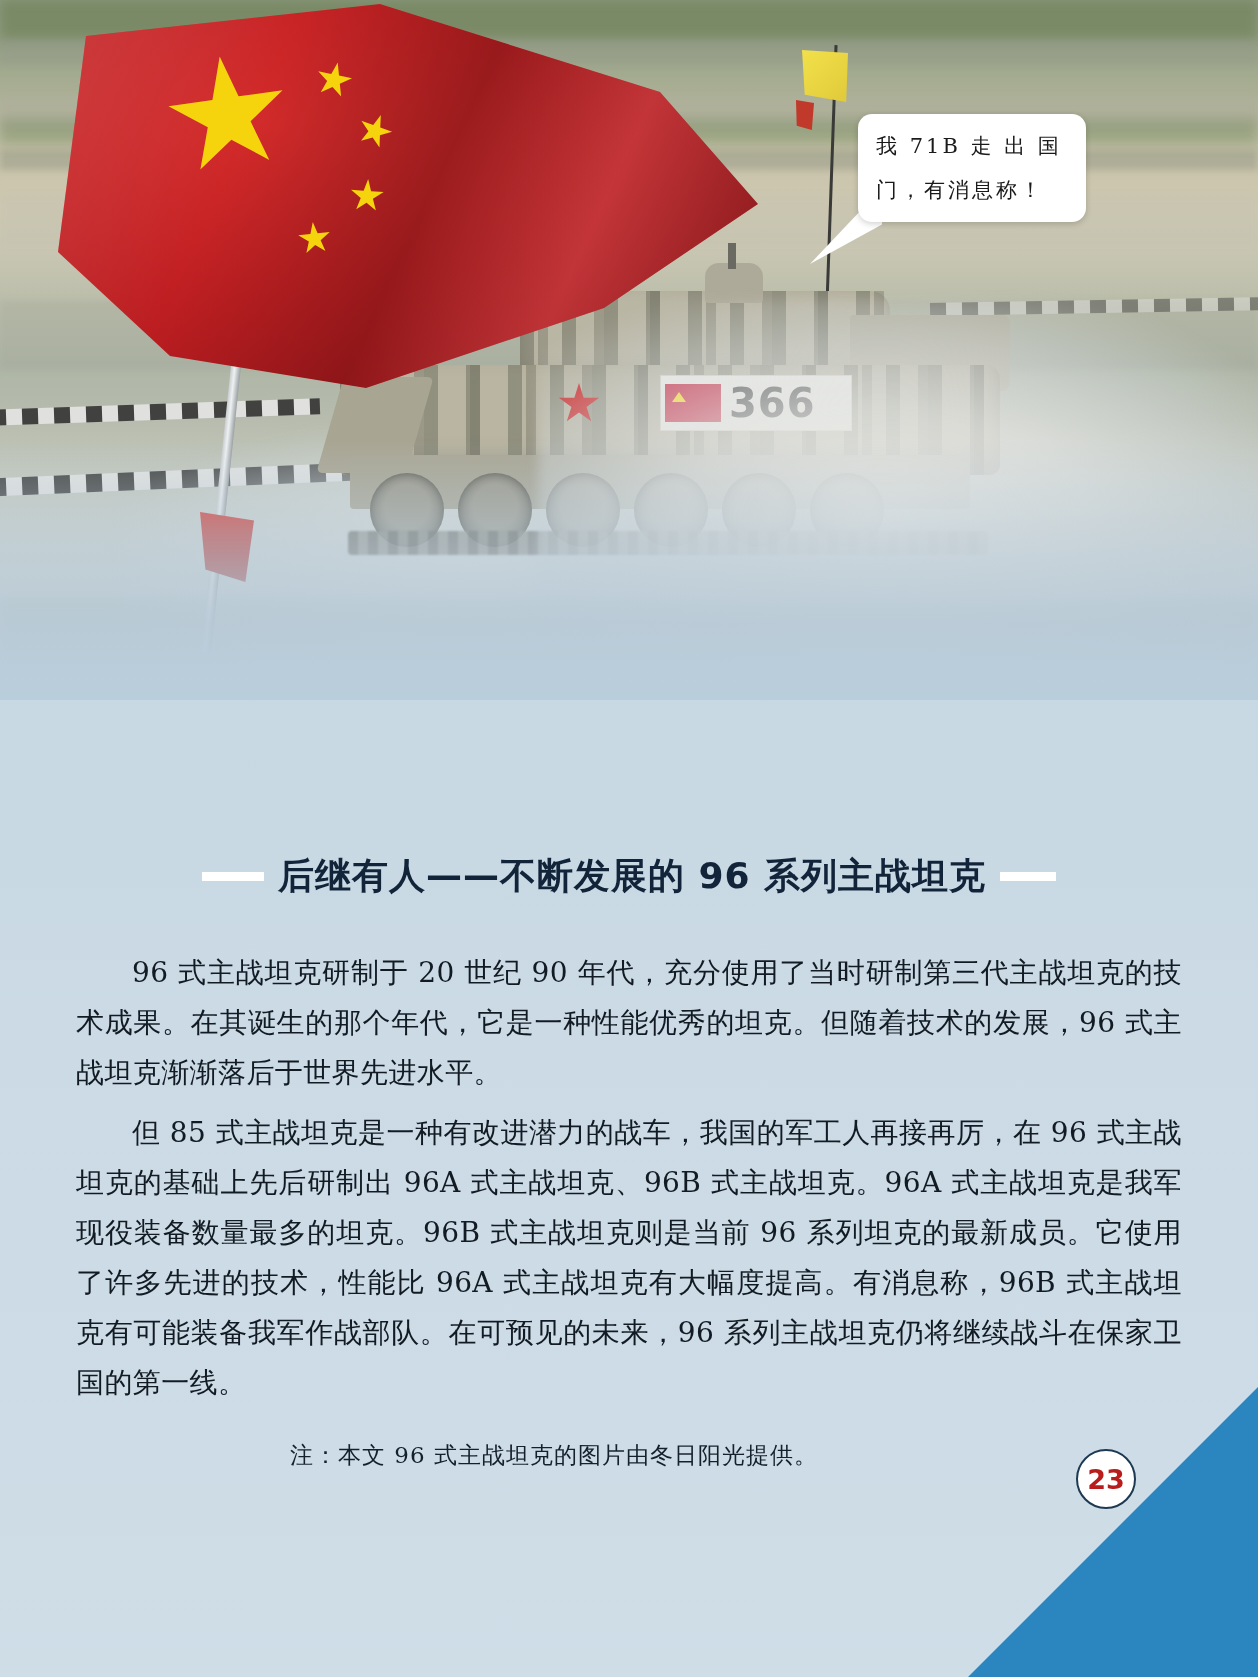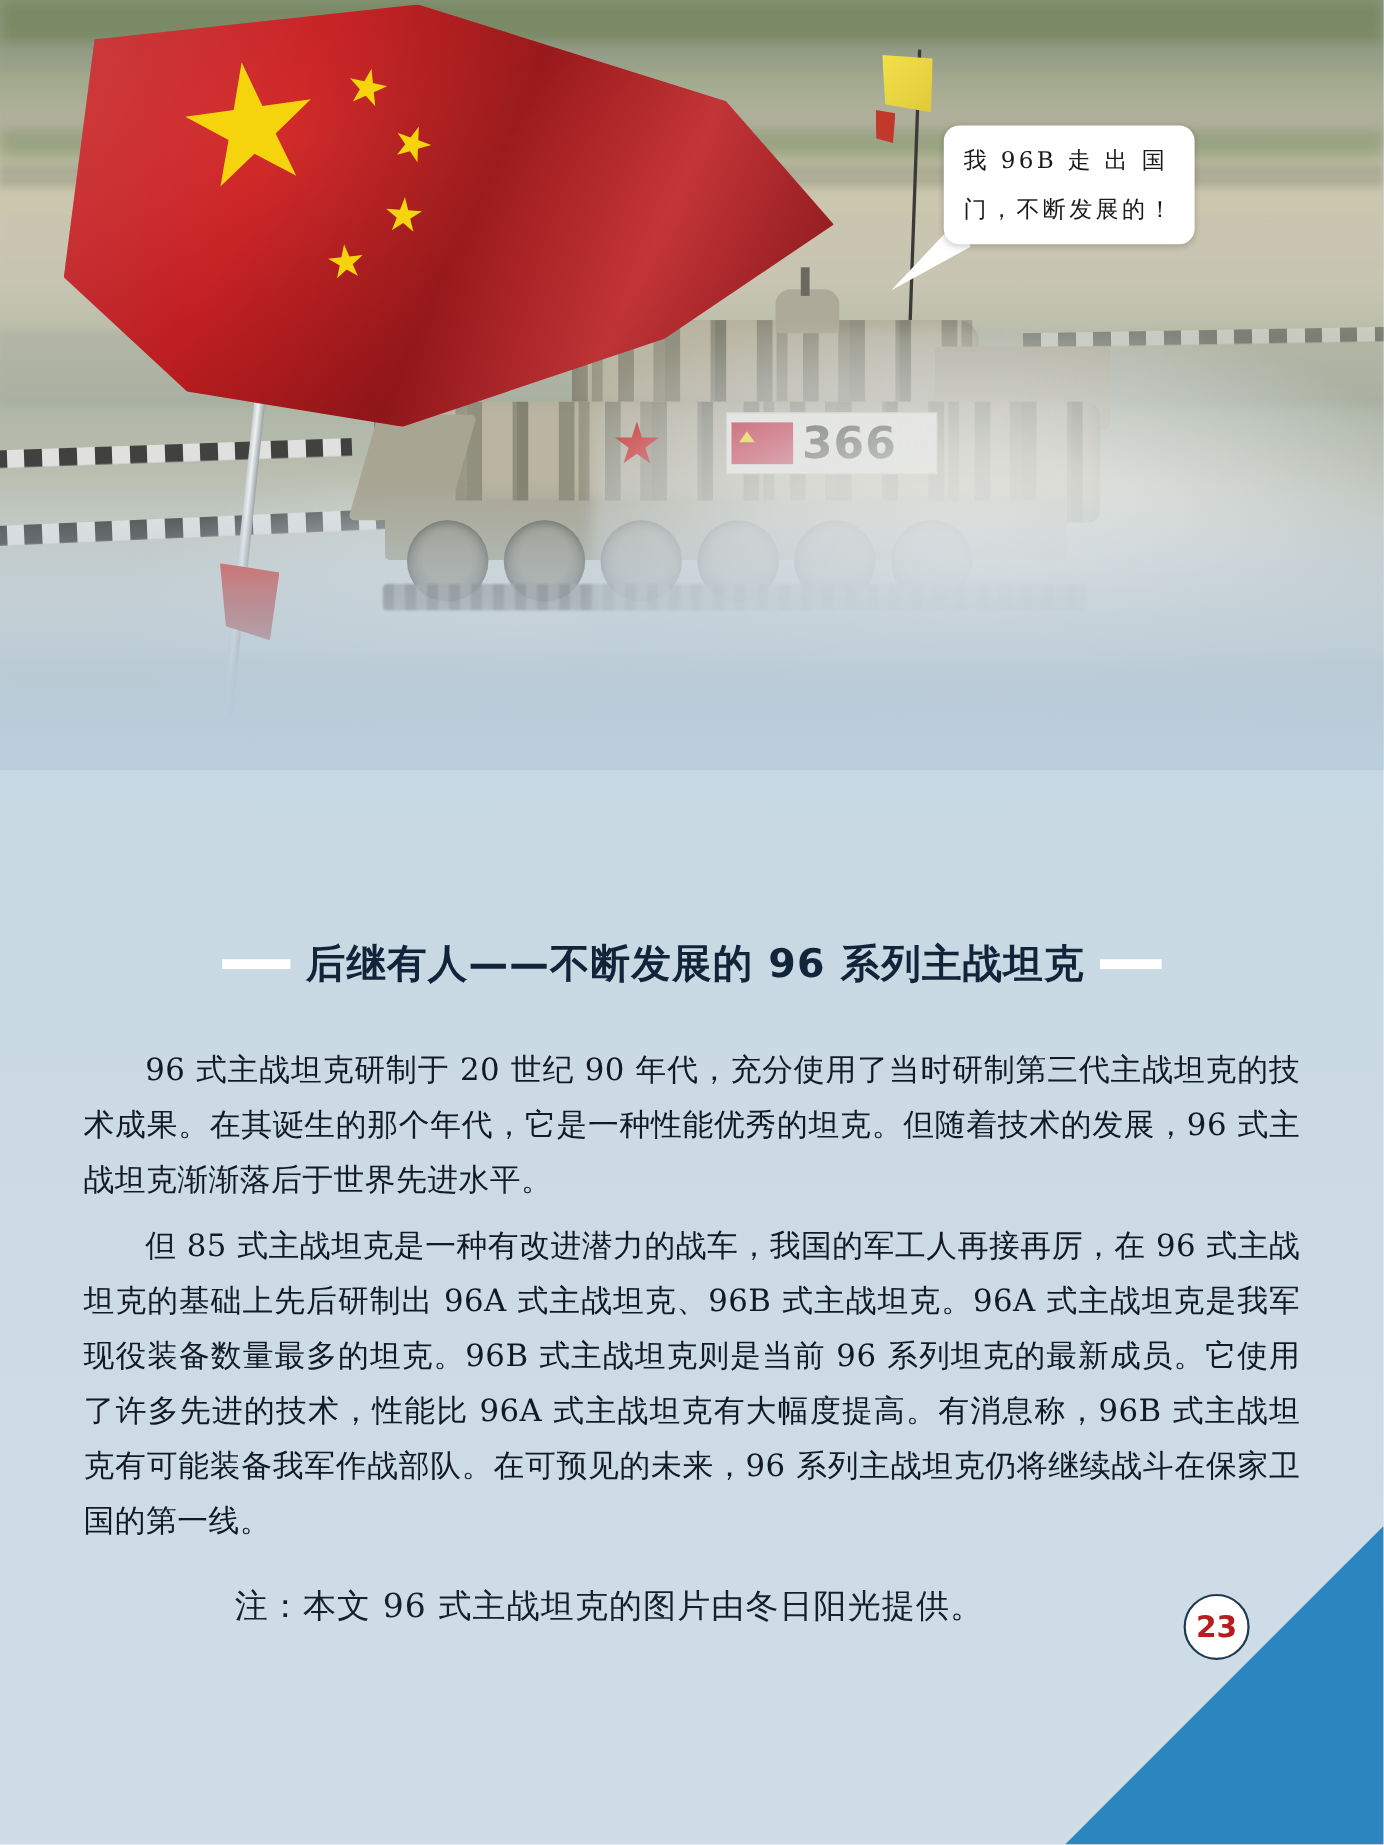--- a/index.html
+++ b/index.html
@@ -467,21 +467,21 @@
   .p1 { top: 208px; }
   .p2 { top: 368px; }
 
   .note {
     position: absolute;
     left: 0;
     top: 728px;
     width: 100%;
     text-align: center;
     font-family: "DejaVu Serif", "Liberation Serif", serif;
-    font-size: 30px;
+    font-size: 23px;
     letter-spacing: 1px;
     color: #14202c;
     padding-right: 150px;
     box-sizing: border-box;
   }
 
   
   .corner {
     position: absolute;
     right: 0;
@@ -572,22 +572,22 @@
         <div class="fstar s1"></div>
         <div class="fstar s2"></div>
         <div class="fstar s3"></div>
         <div class="fstar s4"></div>
       </div>
       <div class="small-red-flag"></div>
     </div>
 
     <div class="bubble-tail"></div>
     <div class="bubble">
-      <div class="line">我 96B 走 出 国</div>
-      <div class="line">门，不断发展的！</div>
+      <div class="line">我 71B 走 出 国</div>
+      <div class="line">门，有消息称！</div>
     </div>
 
     <div class="photo-fade"></div>
   </div>
 
   <div class="content">
 
     <div class="title-row">
       <div class="title-rule left"></div>
       <div class="title-text">后继有人——不断发展的 96 系列主战坦克</div>

